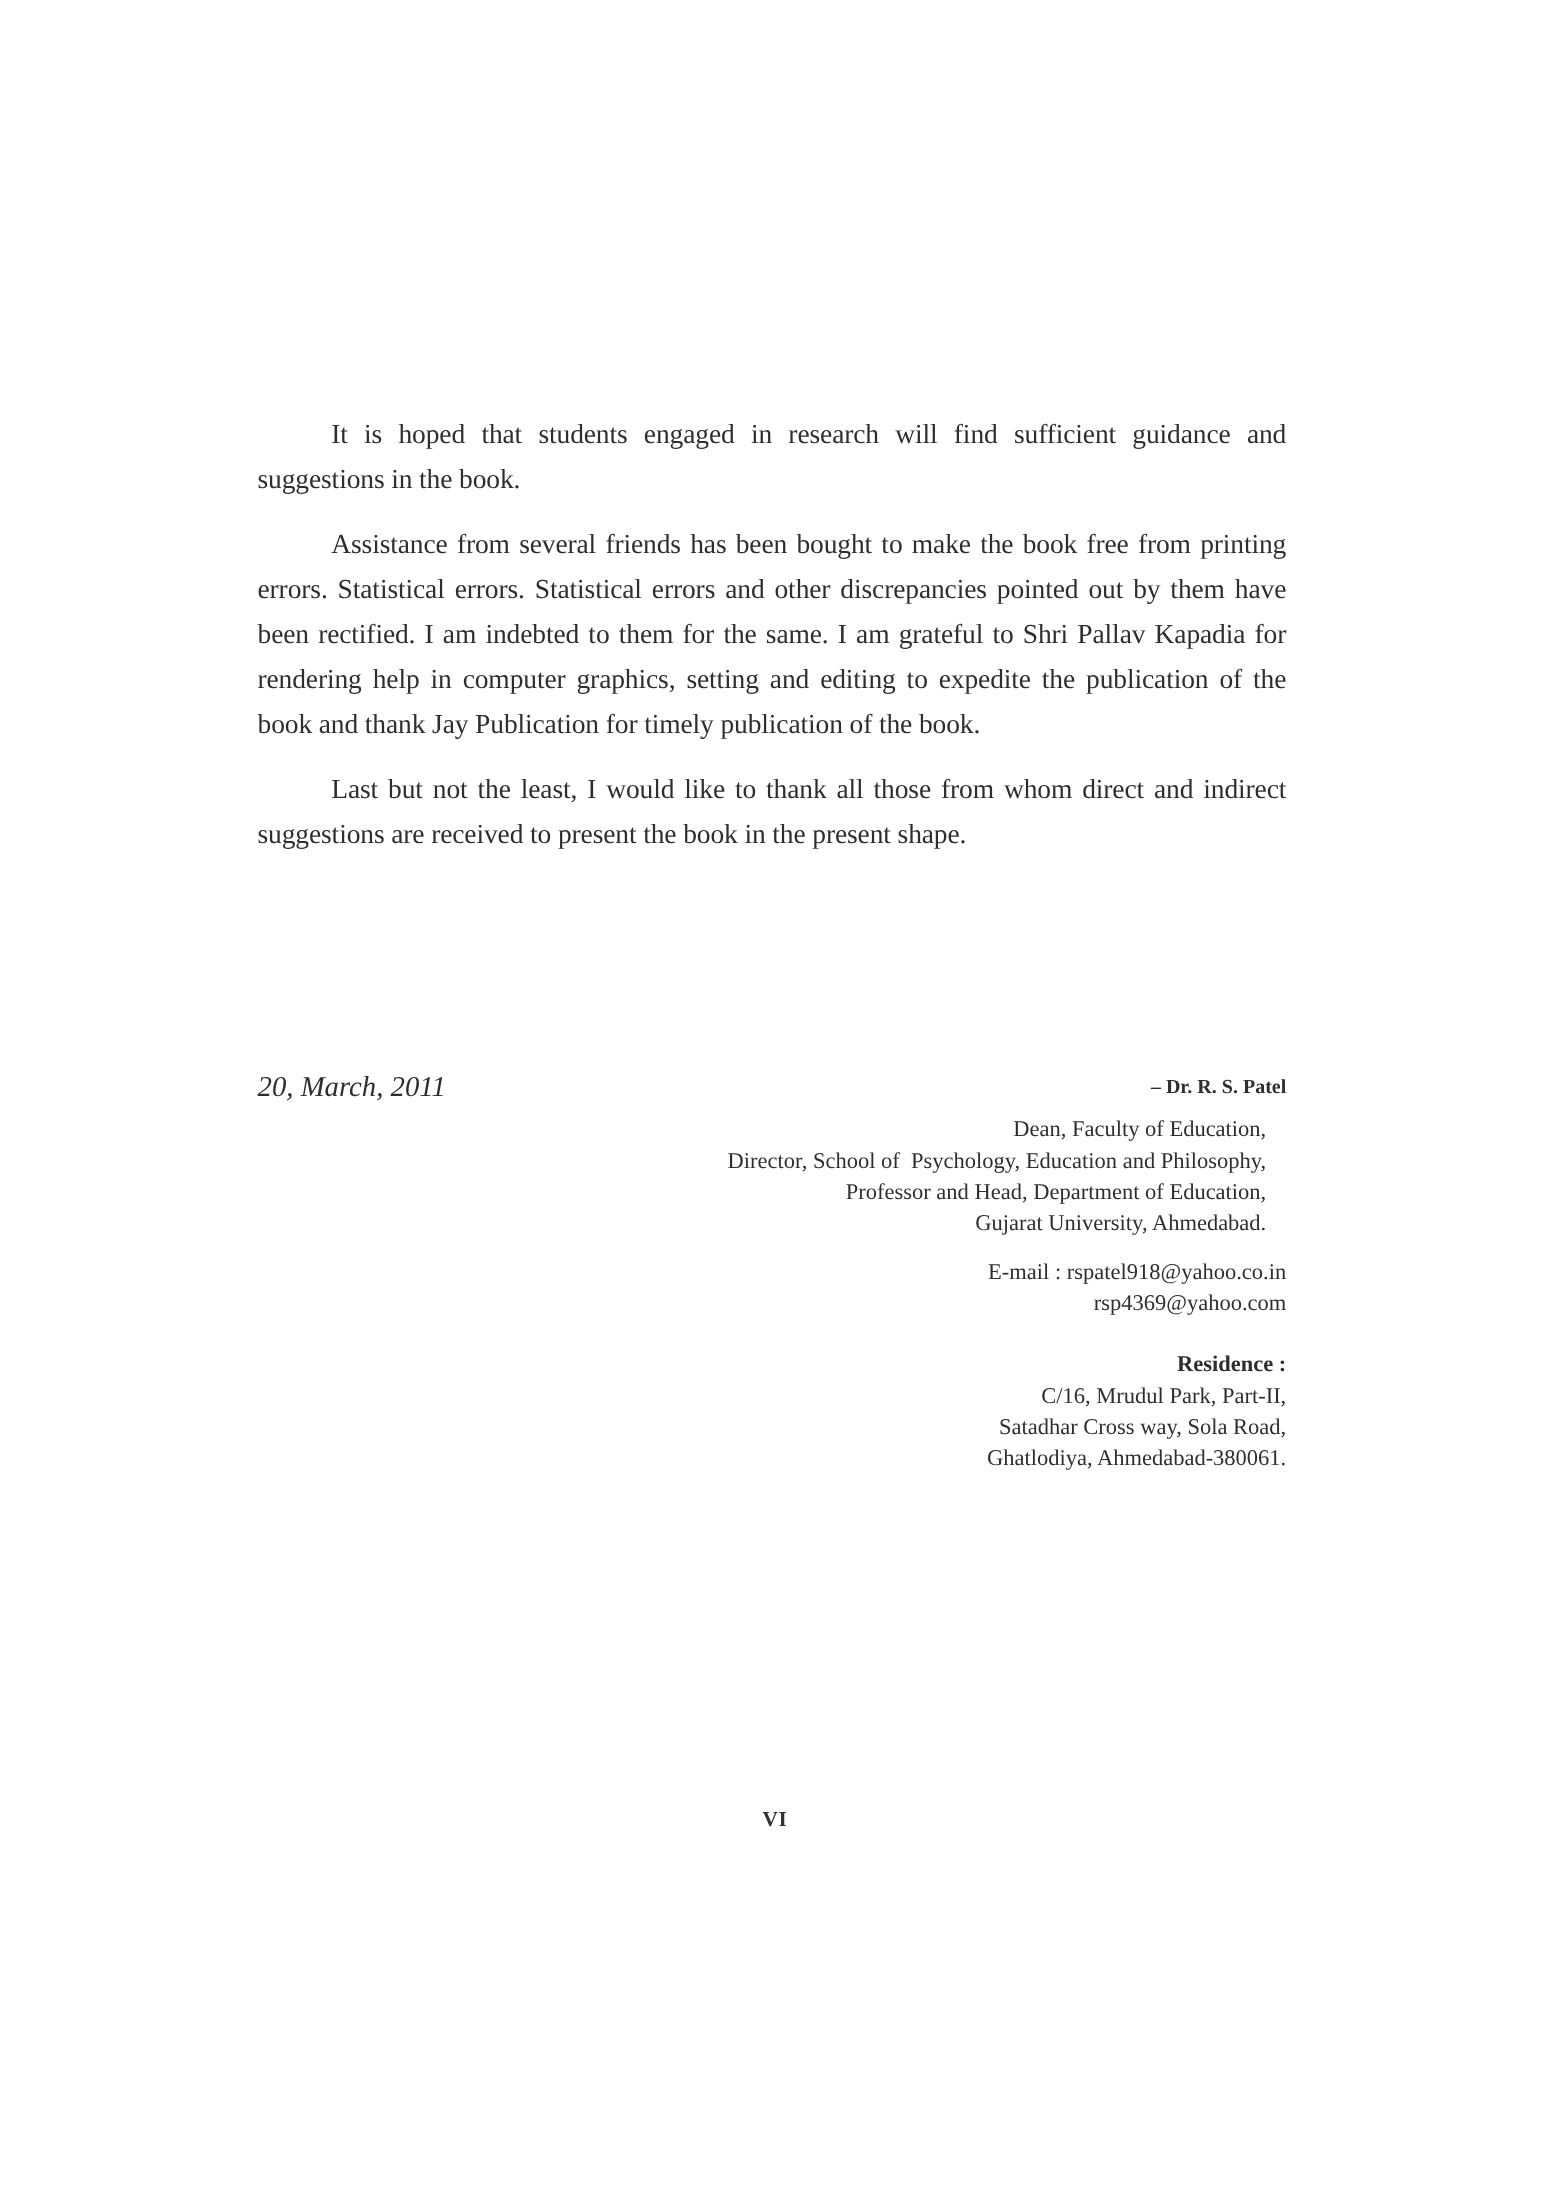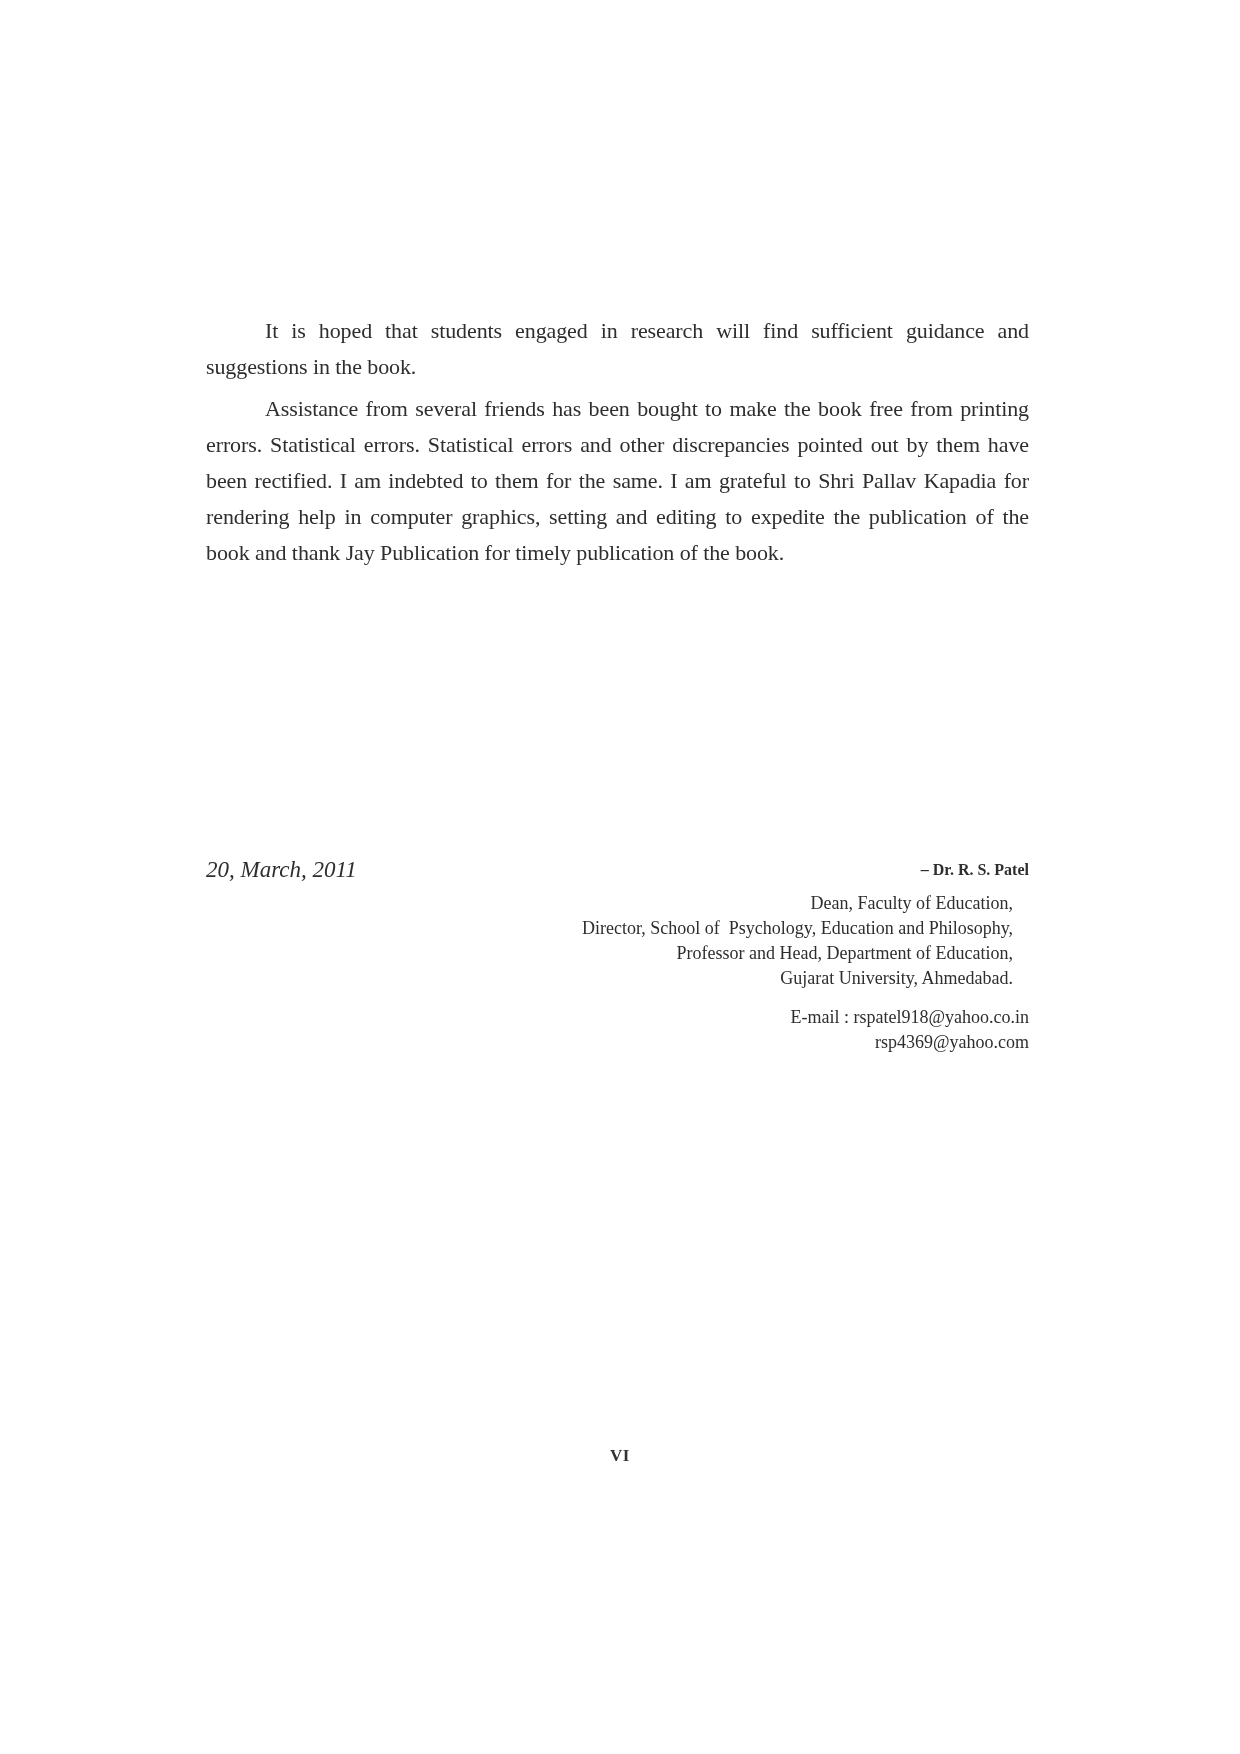--- a/index.html
+++ b/index.html
@@ -21,21 +21,21 @@
     width: 1240px;
     height: 1754px;
   }
   .body-text {
     position: absolute;
     left: 206px;
     top: 313px;
     width: 823px;
   }
   .para {
-    margin: 0 0 6px 0;
+    margin: 16px 0 6px 0;
     font-size: 22px;
     line-height: 36px;
     text-align: justify;
     text-indent: 59px;
     letter-spacing: -0.1px;
   }
   .sign-row {
     position: absolute;
     left: 206px;
     top: 852px;
@@ -99,35 +99,42 @@
   }
 </style>
 </head>
 <body>
 
 <div class="page">
 
   <div class="body-text">
     <p class="para">It is hoped that students engaged in research will find sufficient guidance and suggestions in the book.</p>
     <p class="para">Assistance from several friends has been bought to make the book free from printing errors. Statistical errors. Statistical errors and other discrepancies pointed out by them have been rectified. I am indebted to them for the same. I am grateful to Shri Pallav Kapadia for rendering help in computer graphics, setting and editing to expedite the publication of the book and thank Jay Publication for timely publication of the book.</p>
+    <p class="para">Last but not the least, I would like to thank all those from whom direct and indirect suggestions are received to present the book in the present shape.</p>
   </div>
 
   <div class="sign-row">
     <span class="date">20, March, 2011</span>
     <span class="signatory">– Dr. R. S. Patel</span>
   </div>
 
   <div class="designations">
     <div>Dean, Faculty of Education,</div>
     <div>Director, School of  Psychology, Education and Philosophy,</div>
     <div>Professor and Head, Department of Education,</div>
     <div>Gujarat University, Ahmedabad.</div>
   </div>
 
   <div class="contact">
     <div>E-mail : rspatel918@yahoo.co.in</div>
     <div>rsp4369@yahoo.com</div>
   </div>
 
+  <div class="residence">
+    <div class="res-label">Residence :</div>
+    <div>C/16, Mrudul Park, Part-II,</div>
+    <div>Satadhar Cross way, Sola Road,</div>
+    <div>Ghatlodiya, Ahmedabad-380061.</div>
+  </div>
 
   <div class="page-number">VI</div>
 
 </div>
 
 </body></html>

